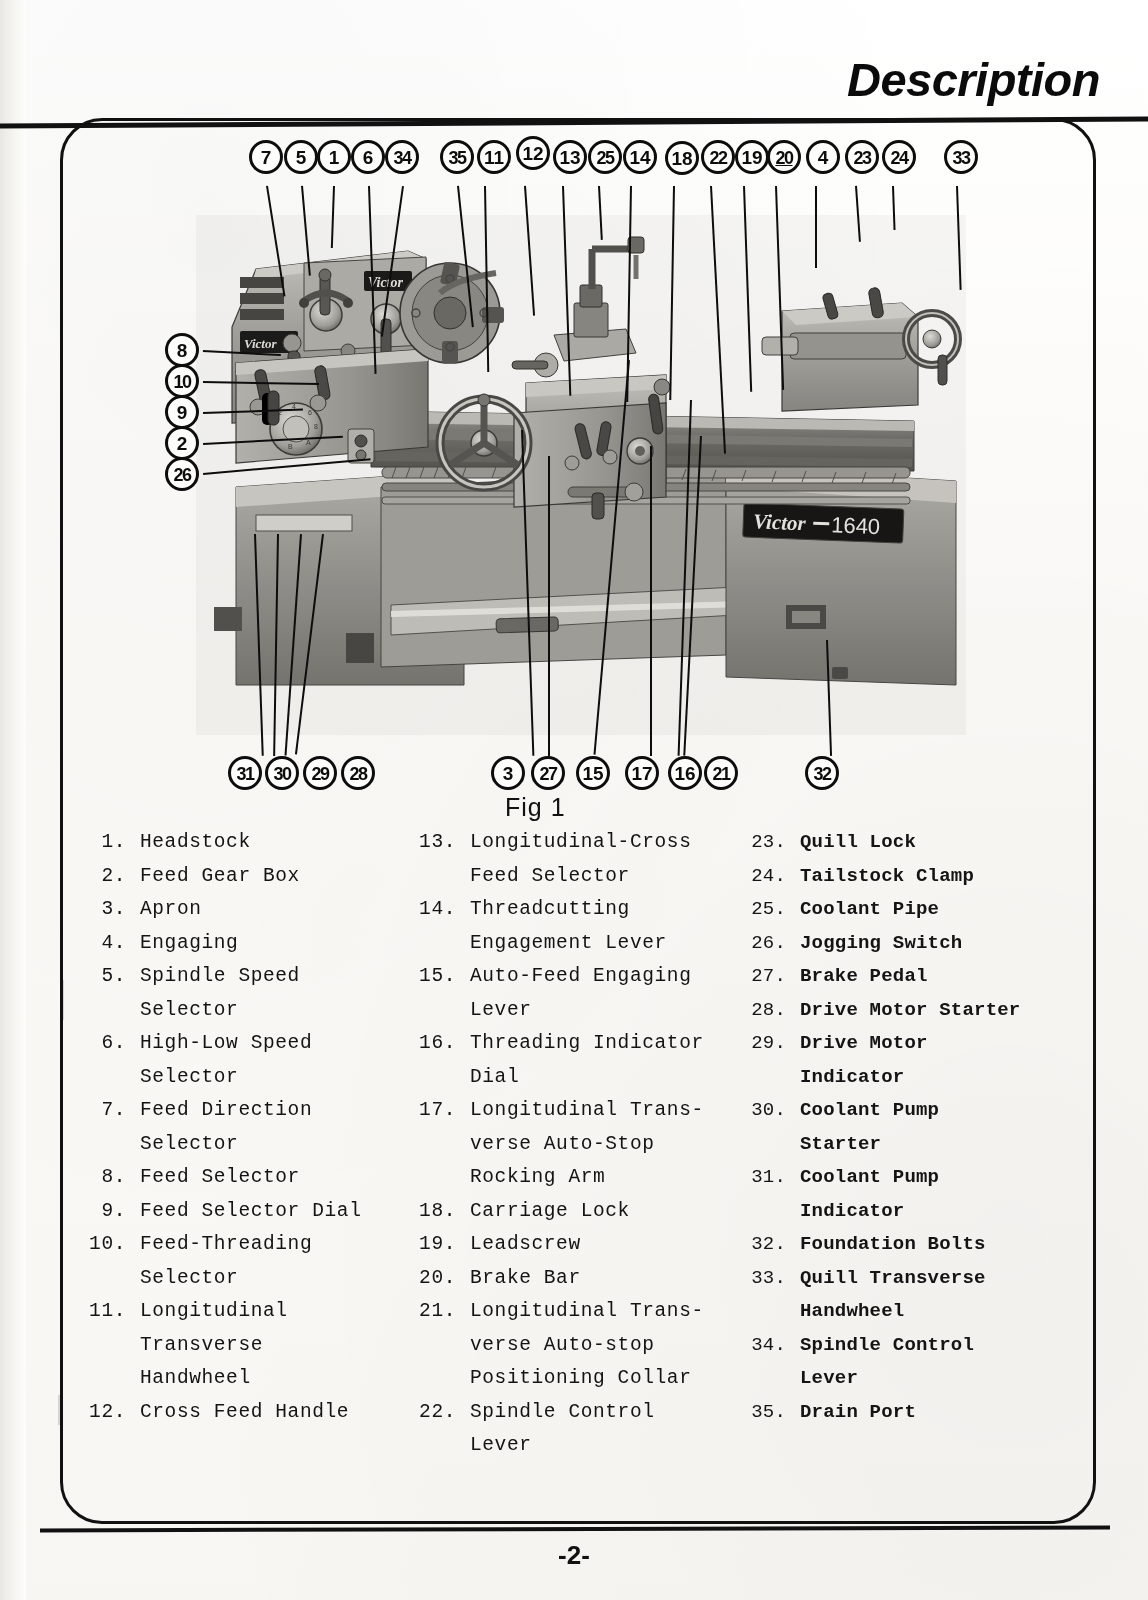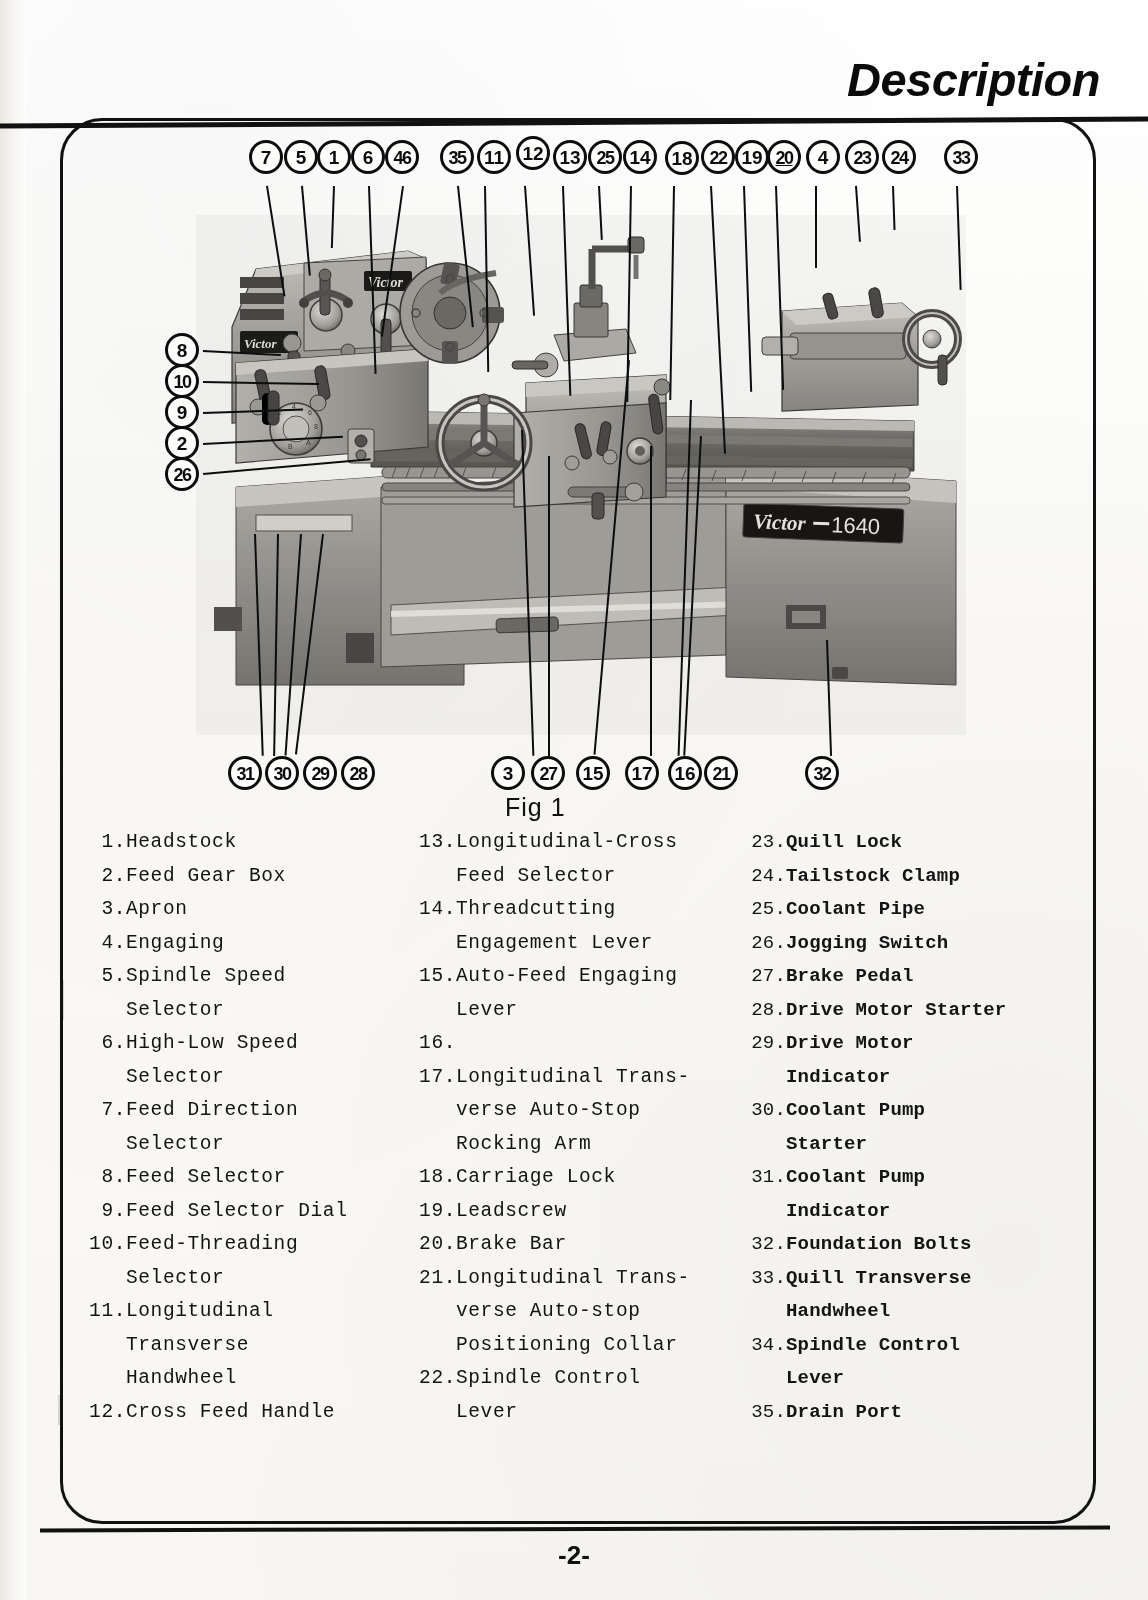--- a/index.html
+++ b/index.html
@@ -101,20 +101,21 @@
     letter-spacing:0.6px;
     color:#141414;
   }
   .legend-num{
     width:48px;
     text-align:right;
     flex:0 0 48px;
     white-space:pre;
   }
   .legend-label{
+    margin-left:14px;
     white-space:pre-line;
   }
   .col3 .legend-item{font-weight:bold;letter-spacing:0.2px;font-size:19px;}
   .col3 .legend-num{font-weight:normal;}
 
   
   .footer-rule{
     position:absolute;left:40px;top:1527px;width:1070px;height:4px;
     background:#111;transform:rotate(-0.15deg);
   }
@@ -391,21 +392,21 @@
 <div class="leader" style="left:775px;top:186px;width:2px;height:204px;transform:rotate(-2deg);"></div>
 <div class="leader" style="left:815px;top:186px;width:2px;height:82px;transform:rotate(0deg);"></div>
 <div class="leader" style="left:855px;top:186px;width:2px;height:56px;transform:rotate(-4deg);"></div>
 <div class="leader" style="left:892px;top:186px;width:2px;height:44px;transform:rotate(-2deg);"></div>
 <div class="leader" style="left:956px;top:186px;width:2px;height:104px;transform:rotate(-2deg);"></div>
 
 <div class="callout" style="left:249px;top:140px;">7</div>
 <div class="callout" style="left:284px;top:140px;">5</div>
 <div class="callout" style="left:317px;top:140px;">1</div>
 <div class="callout" style="left:351px;top:140px;">6</div>
-<div class="callout wide" style="left:385px;top:140px;">46</div>
+<div class="callout wide" style="left:385px;top:140px;">34</div>
 <div class="callout wide" style="left:440px;top:140px;">35</div>
 <div class="callout" style="left:477px;top:140px;">11</div>
 <div class="callout" style="left:516px;top:136px;">12</div>
 <div class="callout" style="left:553px;top:140px;">13</div>
 <div class="callout wide" style="left:588px;top:140px;">25</div>
 <div class="callout" style="left:623px;top:140px;">14</div>
 <div class="callout" style="left:665px;top:141px;">18</div>
 <div class="callout wide" style="left:701px;top:140px;">22</div>
 <div class="callout" style="left:735px;top:140px;">19</div>
 <div class="callout wide" style="left:767px;top:140px;text-decoration:underline;">20</div>
@@ -522,20 +523,22 @@
         <span class="legend-label">Threadcutting
 Engagement Lever</span>
       </div>
     <div class="legend-item">
         <span class="legend-num">15.</span>
         <span class="legend-label">Auto-Feed Engaging
 Lever</span>
       </div>
     <div class="legend-item">
         <span class="legend-num">16.</span>
+        <span class="legend-label">Threading Indicator
+Dial</span>
       </div>
     <div class="legend-item">
         <span class="legend-num">17.</span>
         <span class="legend-label">Longitudinal Trans-
 verse Auto-Stop
 Rocking Arm</span>
       </div>
     <div class="legend-item">
         <span class="legend-num">18.</span>
         <span class="legend-label">Carriage Lock</span>

